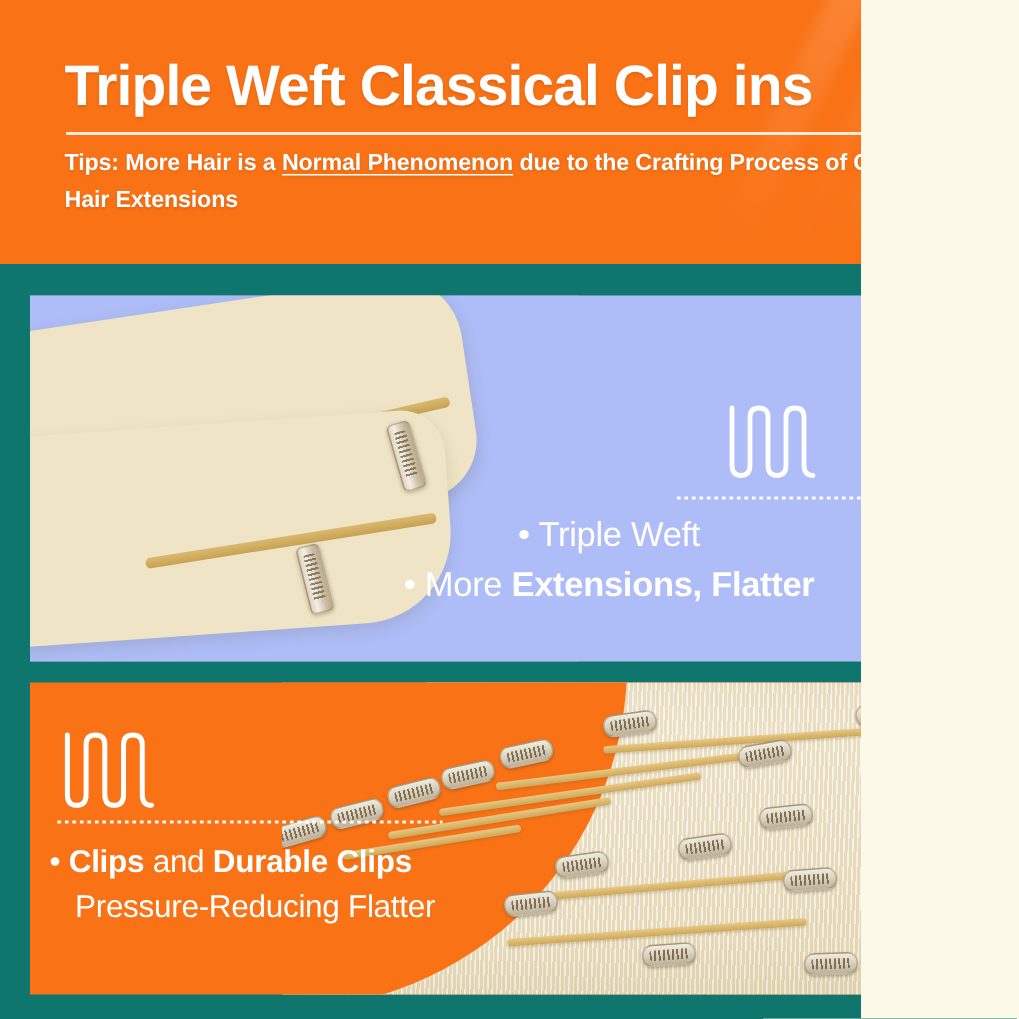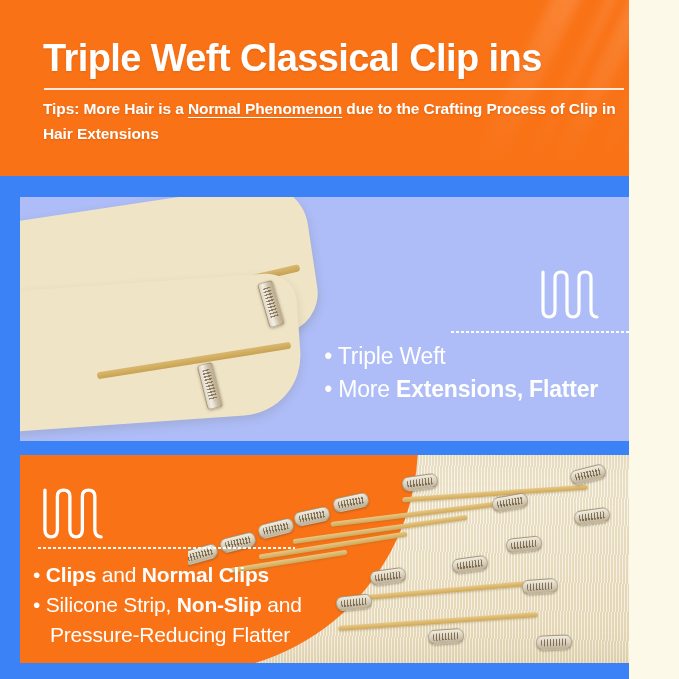--- a/index.html
+++ b/index.html
@@ -3,21 +3,21 @@
 <meta charset="utf-8">
 <style>
   html,body{margin:0;padding:0;}
   body{
     width:679px;height:679px;
     background:#fdf9e9;
     font-family:"Liberation Sans", sans-serif;
     overflow:hidden;
     position:relative;
   }
-  #page{position:relative;width:629px;height:679px;background:#3b82f6;overflow:hidden;}
+  #page{position:relative;width:574px;height:679px;background:#0f766e;overflow:hidden;}
 
   
   .header{
     position:absolute;left:0;top:0;width:679px;height:176px;
     background:#f97216;
     overflow:hidden;
   }
   .header-rays{
     position:absolute;right:-30px;top:-40px;width:300px;height:220px;
     pointer-events:none;
@@ -116,21 +116,21 @@
     position:absolute;right:28px;top:270px;
   }
   .dotline{
     position:absolute;height:2px;
     background-image:radial-gradient(circle, rgba(255,255,255,.95) 45%, rgba(255,255,255,0) 46%);
     background-size:5px 2px;background-repeat:repeat-x;
   }
   .dotline-weft{left:450px;top:331px;width:196px;}
   .weft-list{
     position:absolute;right:31px;top:340px;
-    text-align:left;color:#ffffff;
+    text-align:center;color:#ffffff;
   }
   .weft-list .li{
     font-size:23px;line-height:33px;font-weight:400;letter-spacing:-0.2px;
     white-space:nowrap;
   }
   .weft-list .li .b{font-weight:700;}
 
   
   .panel-clips{
     position:absolute;left:20px;top:455px;width:638px;height:208px;
@@ -278,23 +278,20 @@
   <div class="clips-icon">
     <svg width="66" height="52" viewBox="0 0 62 50" fill="none" aria-hidden="true">
       <path d="M4 2 L4 40 Q4 47 10 47 Q16 47 16 40 L16 8 Q16 2 22 2 Q28 2 28 8 L28 40 Q28 47 34 47 Q40 47 40 40 L40 8 Q40 2 46 2 Q52 2 52 8 L52 40 Q52 47 58 47" stroke="#ffffff" stroke-width="3.2" stroke-linecap="round" fill="none"></path>
     </svg>
   </div>
 
   <div class="dotline dotline-clips"></div>
 
   <div class="clips-list">
     <div class="li">
-      <span>•</span><span> </span><span class="b">Clips</span><span> and </span><span class="b">Normal Clips</span>
-    </div>
-    <div class="li">
-      <span>•</span><span> Silicone Strip, </span><span class="b">Non-Slip</span><span> and</span>
+      <span>•</span><span> </span><span class="b">Clips</span><span> and </span><span class="b">Durable Clips</span>
     </div>
     <div class="li indent">
       <span>Pressure-Reducing Flatter</span>
     </div>
   </div>
 
 </div>
 
 </body></html>

